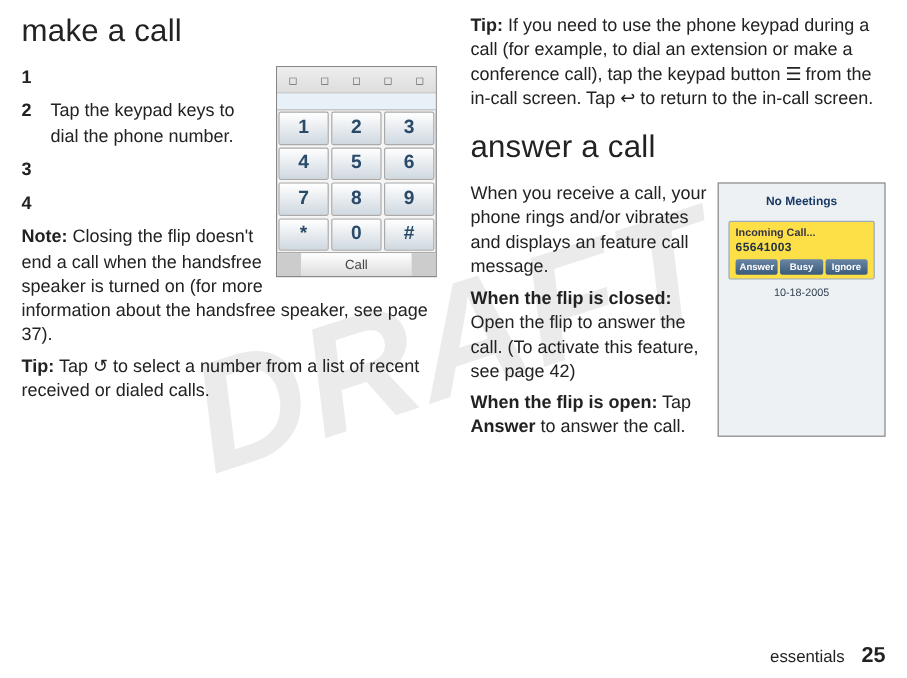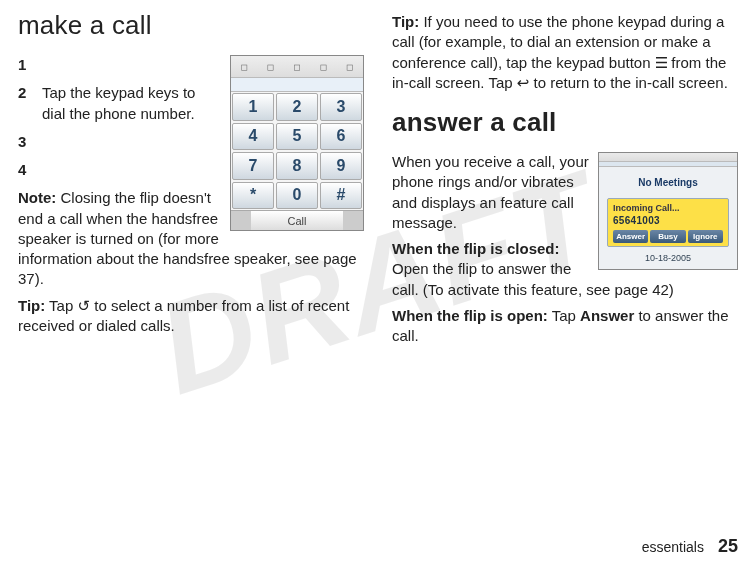--- a/index.html
+++ b/index.html
@@ -123,25 +123,25 @@
   }
   .keypad-bottom .kb-side{flex:0 0 20px;background:#ccc;}
   .keypad-bottom .kb-call{
     flex:1;background:linear-gradient(#fff,#ddd);
     display:flex;align-items:center;justify-content:center;
     font-size:11px;color:#444;
   }
   .incoming-shot {
     float: right;
     width: 140px;
-    height: 118px;
+    height: 212px;
     border: 1px solid #888;
     margin: 0 0 6px 8px;
     background:#eef1f4;
-    display:flex;flex-direction:column;
+    display:flex;flex-direction:row;
     font-size:9px;color:#334;
   }
   .inc-top{height:22px;background:linear-gradient(#eaeaea,#ddd);border-bottom:1px solid #bbb;}
   .inc-status{height:12px;background:#dce6ef;border-bottom:1px solid #bbb;}
   .inc-body{flex:1;padding:6px 8px;position:relative;}
   .inc-body .nomtg{font-weight:700;color:#1a3a66;margin:4px 0 10px;text-align:center;font-size:10px;}
   .inc-card{
     border:1px solid #9ab;
     background:#fde047;
     border-radius:2px;
@@ -227,21 +227,21 @@
     <p class="para">
       <span class="tip-label">Tip:</span><span> Tap </span><span class="icon-redial"></span><span> to select a number from a list of recent received or dialed calls.</span>
     </p>
   </div>
 
   <div class="col">
     <p class="para">
       <span class="tip-label">Tip:</span><span> If you need to use the phone keypad during a call (for example, to dial an extension or make a conference call), tap the keypad button </span><span class="icon-grid"></span><span> from the in-call screen. Tap </span><span class="icon-return"></span><span> to return to the in-call screen.</span>
     </p>
 
-    <h1 class="section" style="margin-top:14px;font-weight:bold;">answer a call</h1>
+    <h1 class="section" style="margin-top:14px;">answer a call</h1>
 
     <div class="incoming-shot">
       <div class="inc-top"></div>
       <div class="inc-status"></div>
       <div class="inc-body">
         <div class="nomtg">No Meetings</div>
         <div class="inc-card">
           <div class="title">Incoming Call...</div>
           <div class="num">65641003</div>
           <div class="inc-btns">

